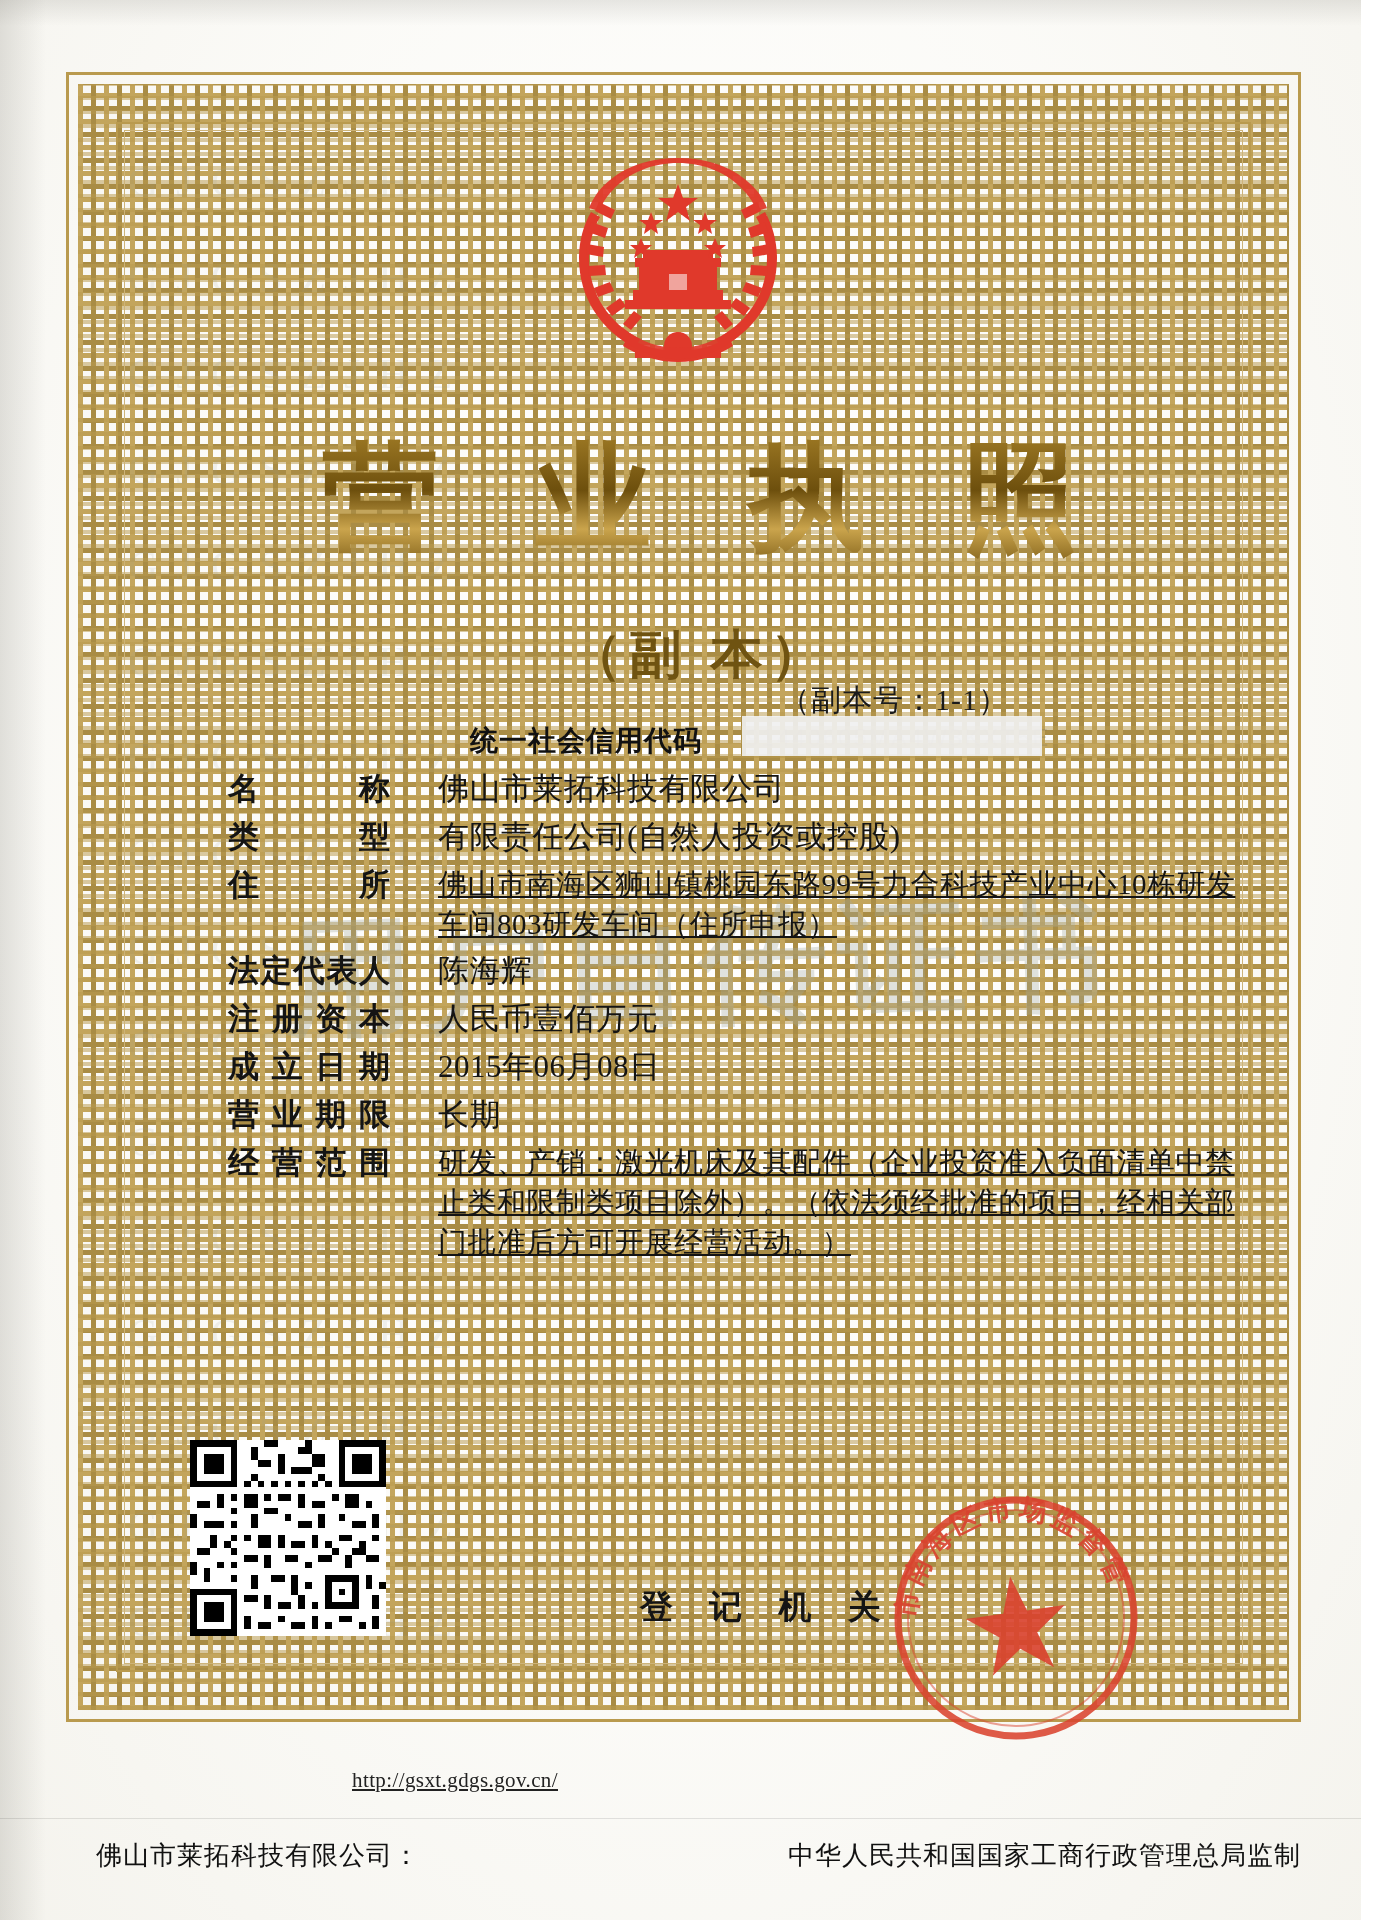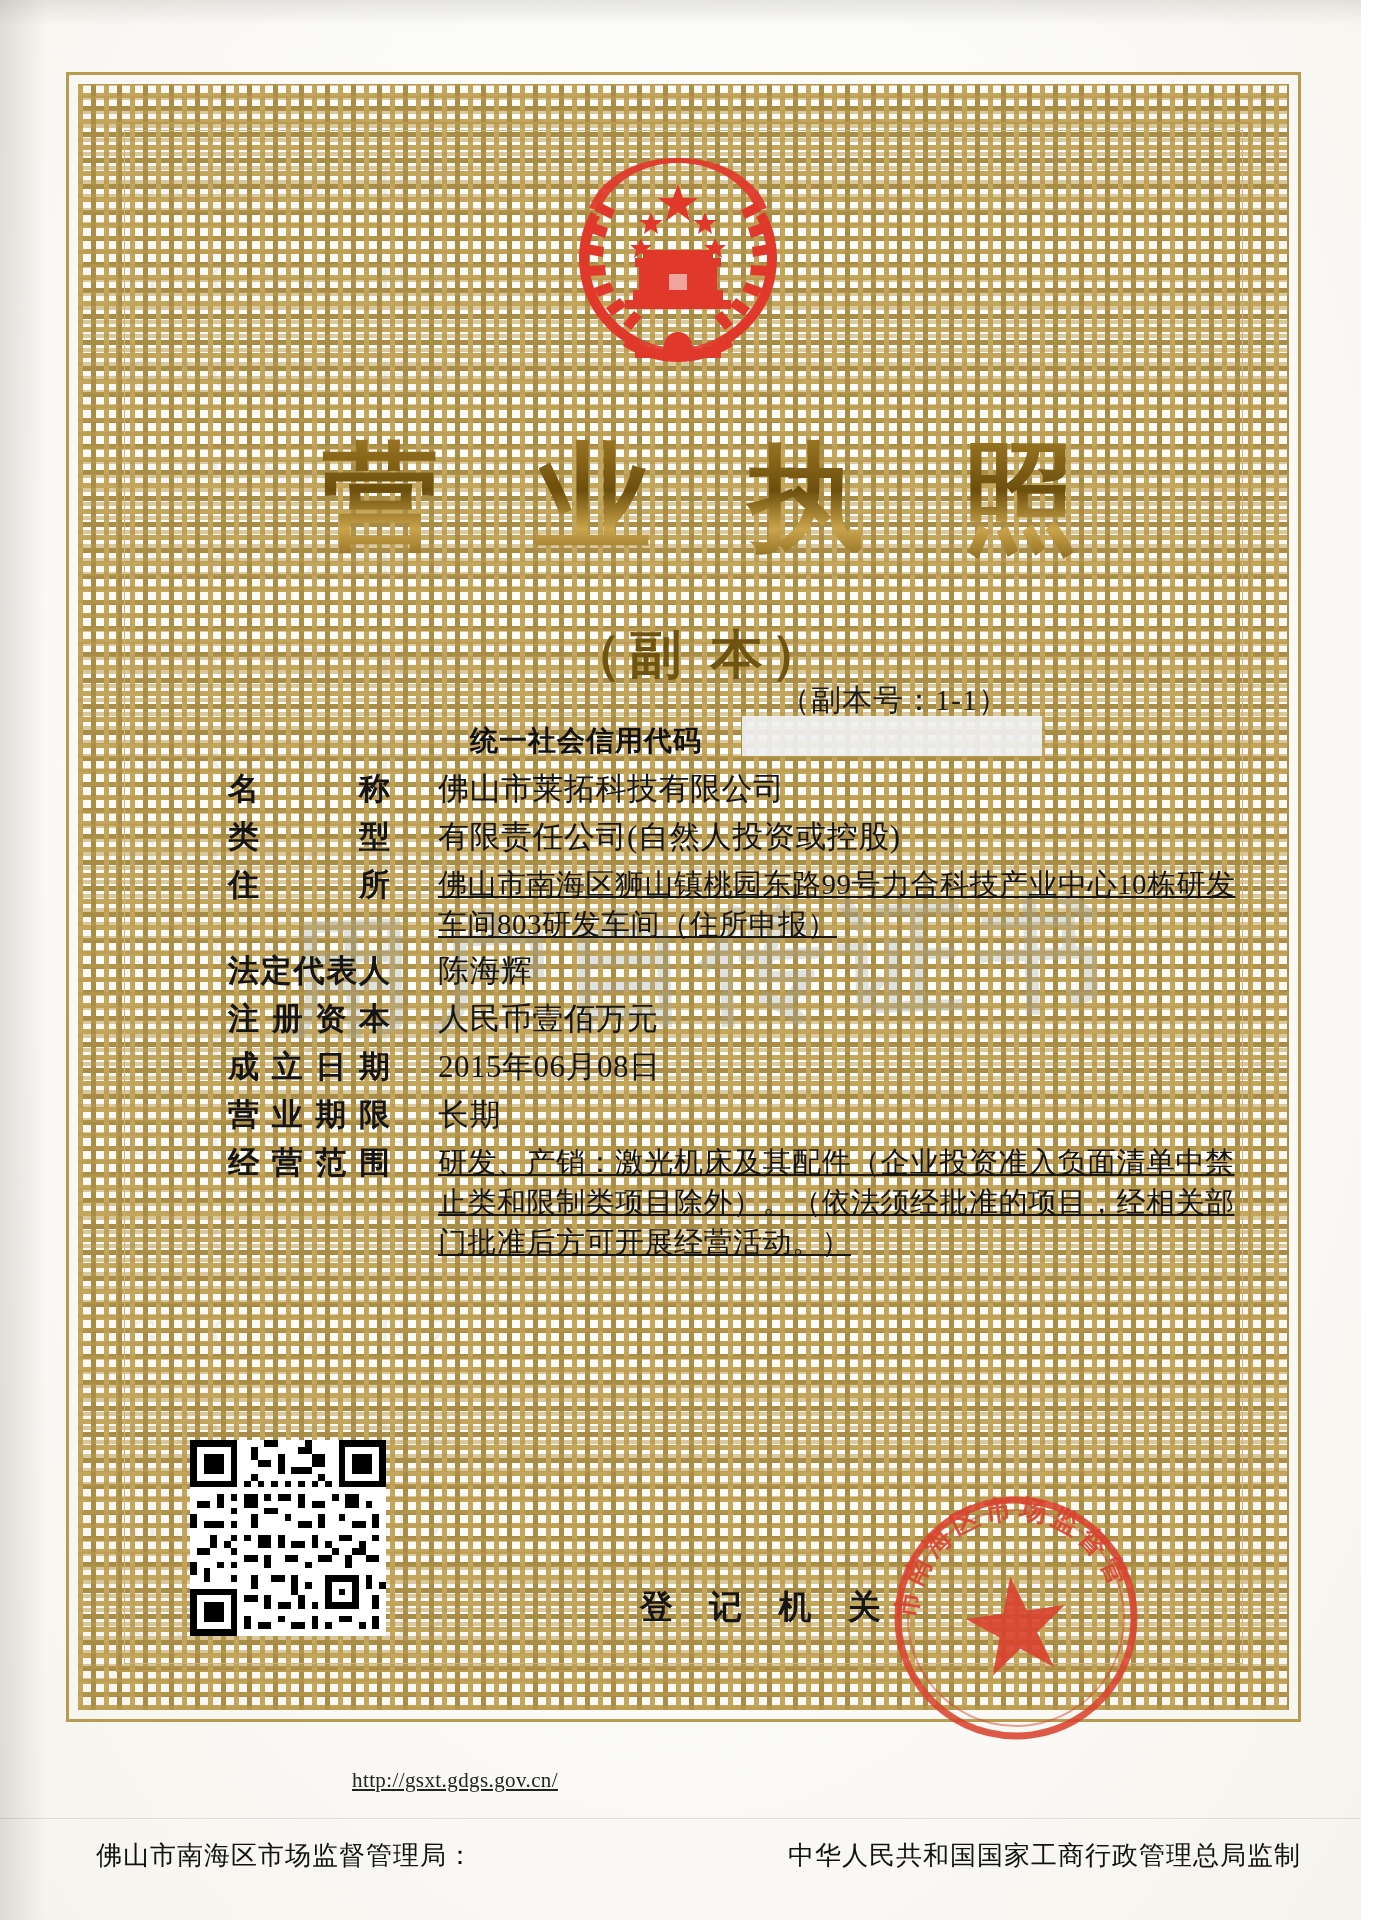--- a/index.html
+++ b/index.html
@@ -652,16 +652,16 @@
         </text>
         <polygon points="128,86 140,122 178,122 147,145 159,182 128,159 97,182 109,145 78,122 116,122" fill="#d9432f" opacity=".92"></polygon>
       </g>
     </svg>
   </div>
 
 
   <a class="url-mid" href="#">http://gsxt.gdgs.gov.cn/</a>
 
   <div class="footer-rule"></div>
-  <div class="footer-left">佛山市南海区市场监督管理局：</div>
+  <div class="footer-left">佛山市莱拓科技有限公司：</div>
   <div class="footer-right">中华人民共和国国家工商行政管理总局监制</div>
 
 </div>
 
 </body></html>

